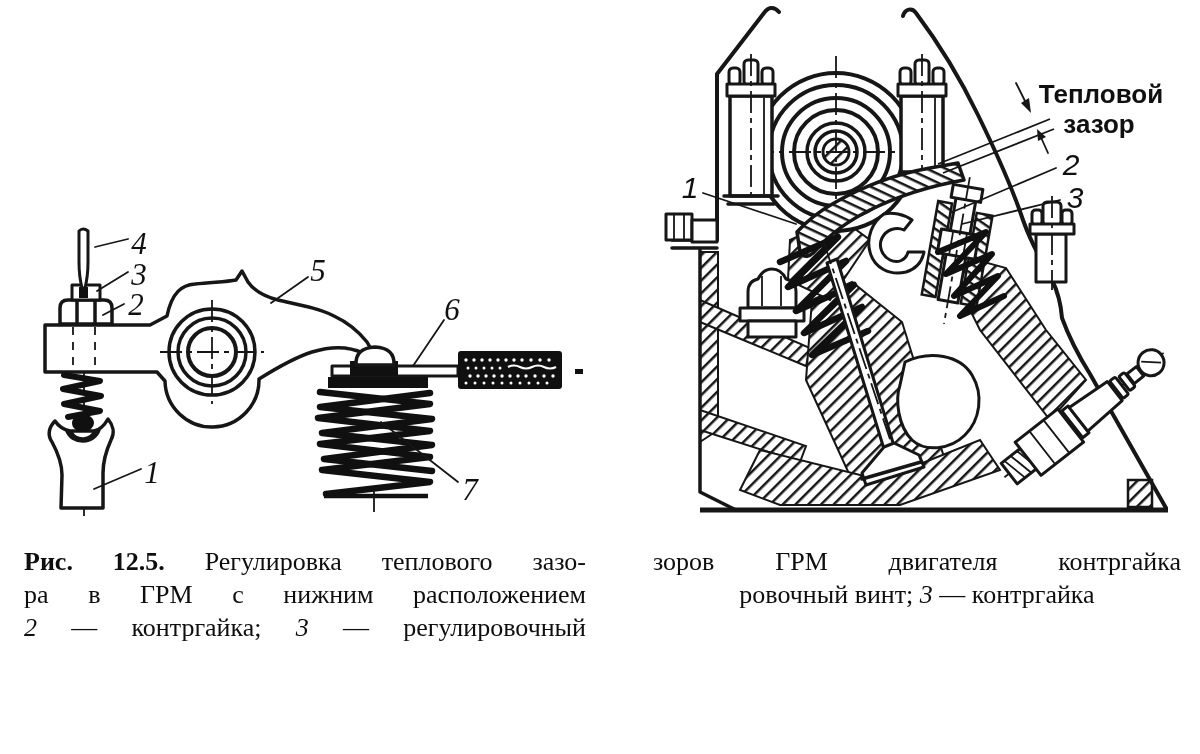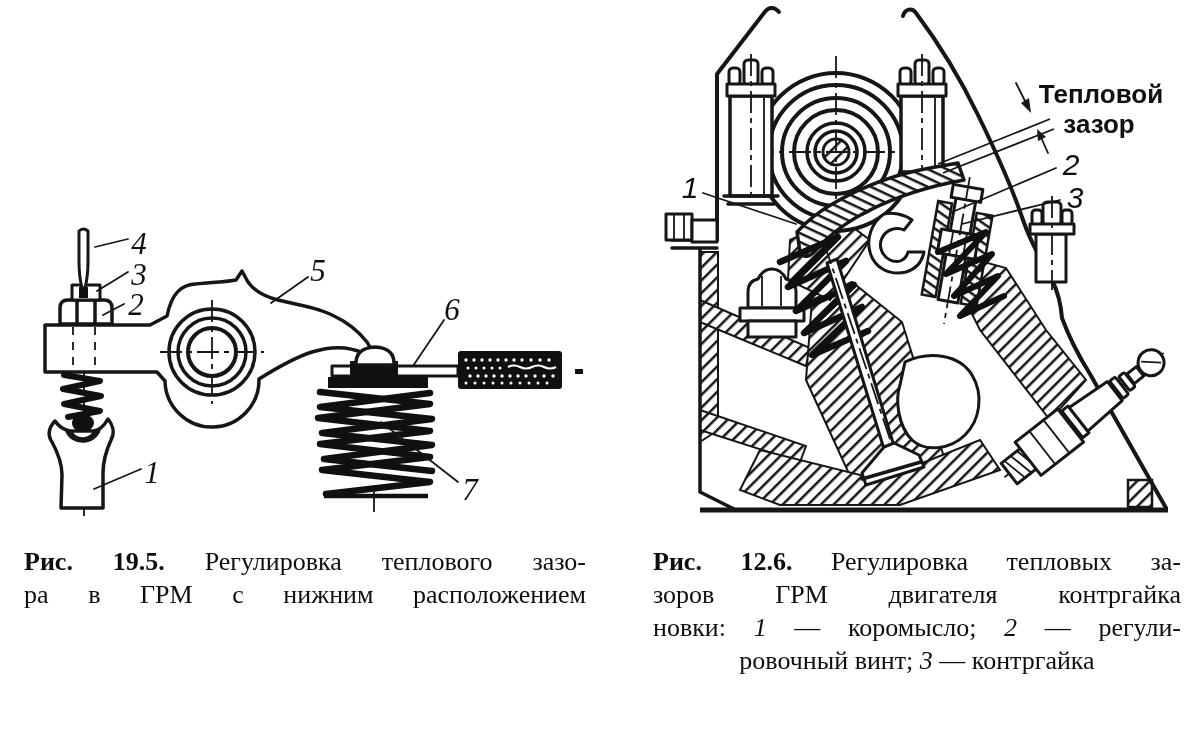--- a/index.html
+++ b/index.html
@@ -283,24 +283,23 @@
       <path class="lead" d="M 1056,168 L 950,213"></path>
       <path class="lead" d="M 1060,200 L 962,224"></path>
     </g>
     <text class="lblS" x="690" y="198" text-anchor="middle">1</text>
     <text class="lblS" x="1071" y="175" text-anchor="middle">2</text>
     <text class="lblS" x="1075" y="208" text-anchor="middle">3</text>
   </g>
 </svg>
 
 <div class="caption" style="left:24px;top:545px;width:562px;">
-  <div class="cap-line"><span class="b">Рис. 19.5.</span><span> Регулировка теплового зазо-</span></div>
+  <div class="cap-line"><span class="b">Рис. 12.5.</span><span> Регулировка теплового зазо-</span></div>
   <div class="cap-line"><span>ра в ГРМ с нижним расположением</span></div>
+  <div class="cap-line"><span class="i">2</span><span> — контргайка; </span><span class="i">3</span><span> — регулировочный</span></div>
 </div>
 
 <div class="caption" style="left:653px;top:545px;width:528px;">
-  <div class="cap-line"><span class="b">Рис. 12.6.</span><span> Регулировка тепловых за-</span></div>
   <div class="cap-line"><span>зоров ГРМ двигателя контргайка</span></div>
-  <div class="cap-line"><span>новки: </span><span class="i">1</span><span> — коромысло; </span><span class="i">2</span><span> — регули-</span></div>
   <div class="cap-line center"><span>ровочный винт; </span><span class="i">3</span><span> — контргайка</span></div>
 </div>
 
 </div>
 
 </body></html>

